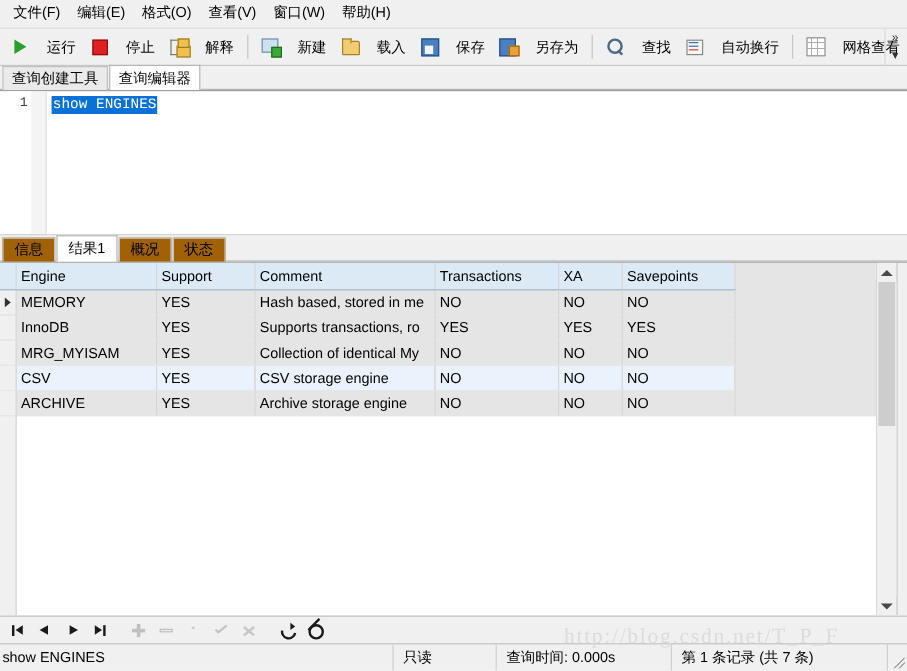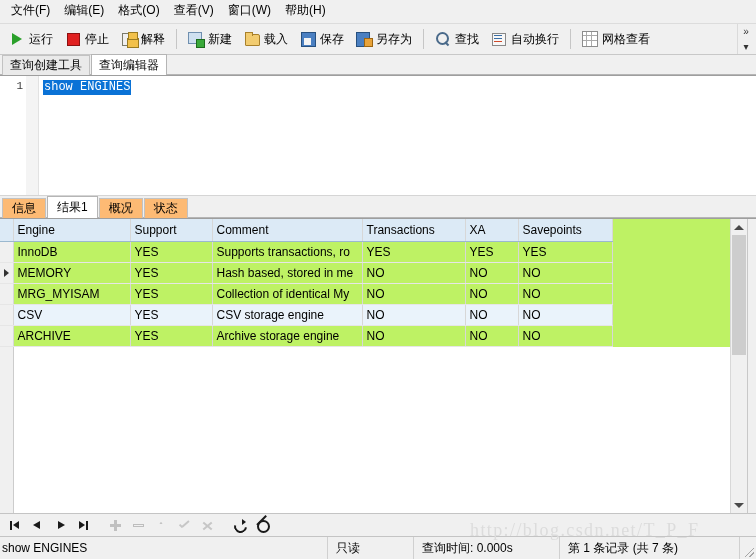--- a/index.html
+++ b/index.html
@@ -48,21 +48,21 @@
     border-bottom: 1px solid #c8c8c8;
     display: flex; align-items: center;
     padding-left: 3px;
     flex: 0 0 auto;
     position: relative;
   }
   .tb-btn {
     display: flex; align-items: center;
     height: 24px;
     padding: 0 5px;
-    gap: 4px;
+    gap: 14px;
     white-space: nowrap;
     cursor: default;
     border: 1px solid transparent;
   }
   .tb-label { font-size: 12px; line-height: 14px; }
   .tb-sep {
     width: 1px; height: 20px;
     background: #c6c6c6;
     margin: 0 5px;
   }
@@ -248,21 +248,21 @@
     position: relative;
   }
   .restabs::after {
     content:""; position:absolute; left:0; right:0; bottom:0; height:1px;
     background:#b5b5b5;
   }
   .rtab {
     height: 19px; line-height: 19px;
     padding: 0 9px;
     font-size: 12px;
-    background: #fdba74;
+    background: #a16207;
     border: 1px solid #c2c2c2;
     border-bottom: none;
     margin-right: 1px;
     cursor: default;
     position:relative; z-index:1;
   }
   .rtab.active {
     background: #ffffff;
     border-color: #b5b5b5;
     height: 21px; line-height: 21px;
@@ -275,21 +275,21 @@
     background: #ffffff;
     border-top: 1px solid #9e9e9e;
     display: flex;
     overflow: hidden;
     position: relative;
   }
   .gridscroll {
     flex: 1 1 auto;
     overflow: hidden;
     position: relative;
-    background: #bef264;
+    background: #e5e5e5;
   }
   table.grid {
     border-collapse: collapse;
     font-size: 12px;
     table-layout: fixed;
     width: 612px;
   }
   table.grid th, table.grid td {
     border-right: 1px solid #d7d7d7;
     border-bottom: 1px solid #e6e6e6;
@@ -592,36 +592,36 @@
               <th class="col-engine">Engine</th>
               <th class="col-support">Support</th>
               <th class="col-comment">Comment</th>
               <th class="col-trans">Transactions</th>
               <th class="col-xa">XA</th>
               <th class="col-save">Savepoints</th>
             </tr>
           </thead>
           <tbody>
             <tr>
+              <td class="ind"><span class="rowcaret"></span></td>
+              <td class="col-engine">MEMORY</td>
+              <td class="col-support">YES</td>
+              <td class="col-comment">Hash based, stored in me</td>
+              <td class="col-trans">NO</td>
+              <td class="col-xa">NO</td>
+              <td class="col-save">NO</td>
+            </tr>
+            <tr>
               <td class="ind"></td>
               <td class="col-engine">InnoDB</td>
               <td class="col-support">YES</td>
               <td class="col-comment">Supports transactions, ro</td>
               <td class="col-trans">YES</td>
               <td class="col-xa">YES</td>
               <td class="col-save">YES</td>
-            </tr>
-            <tr>
-              <td class="ind"><span class="rowcaret"></span></td>
-              <td class="col-engine">MEMORY</td>
-              <td class="col-support">YES</td>
-              <td class="col-comment">Hash based, stored in me</td>
-              <td class="col-trans">NO</td>
-              <td class="col-xa">NO</td>
-              <td class="col-save">NO</td>
             </tr>
             <tr>
               <td class="ind"></td>
               <td class="col-engine">MRG_MYISAM</td>
               <td class="col-support">YES</td>
               <td class="col-comment">Collection of identical My</td>
               <td class="col-trans">NO</td>
               <td class="col-xa">NO</td>
               <td class="col-save">NO</td>
             </tr>

